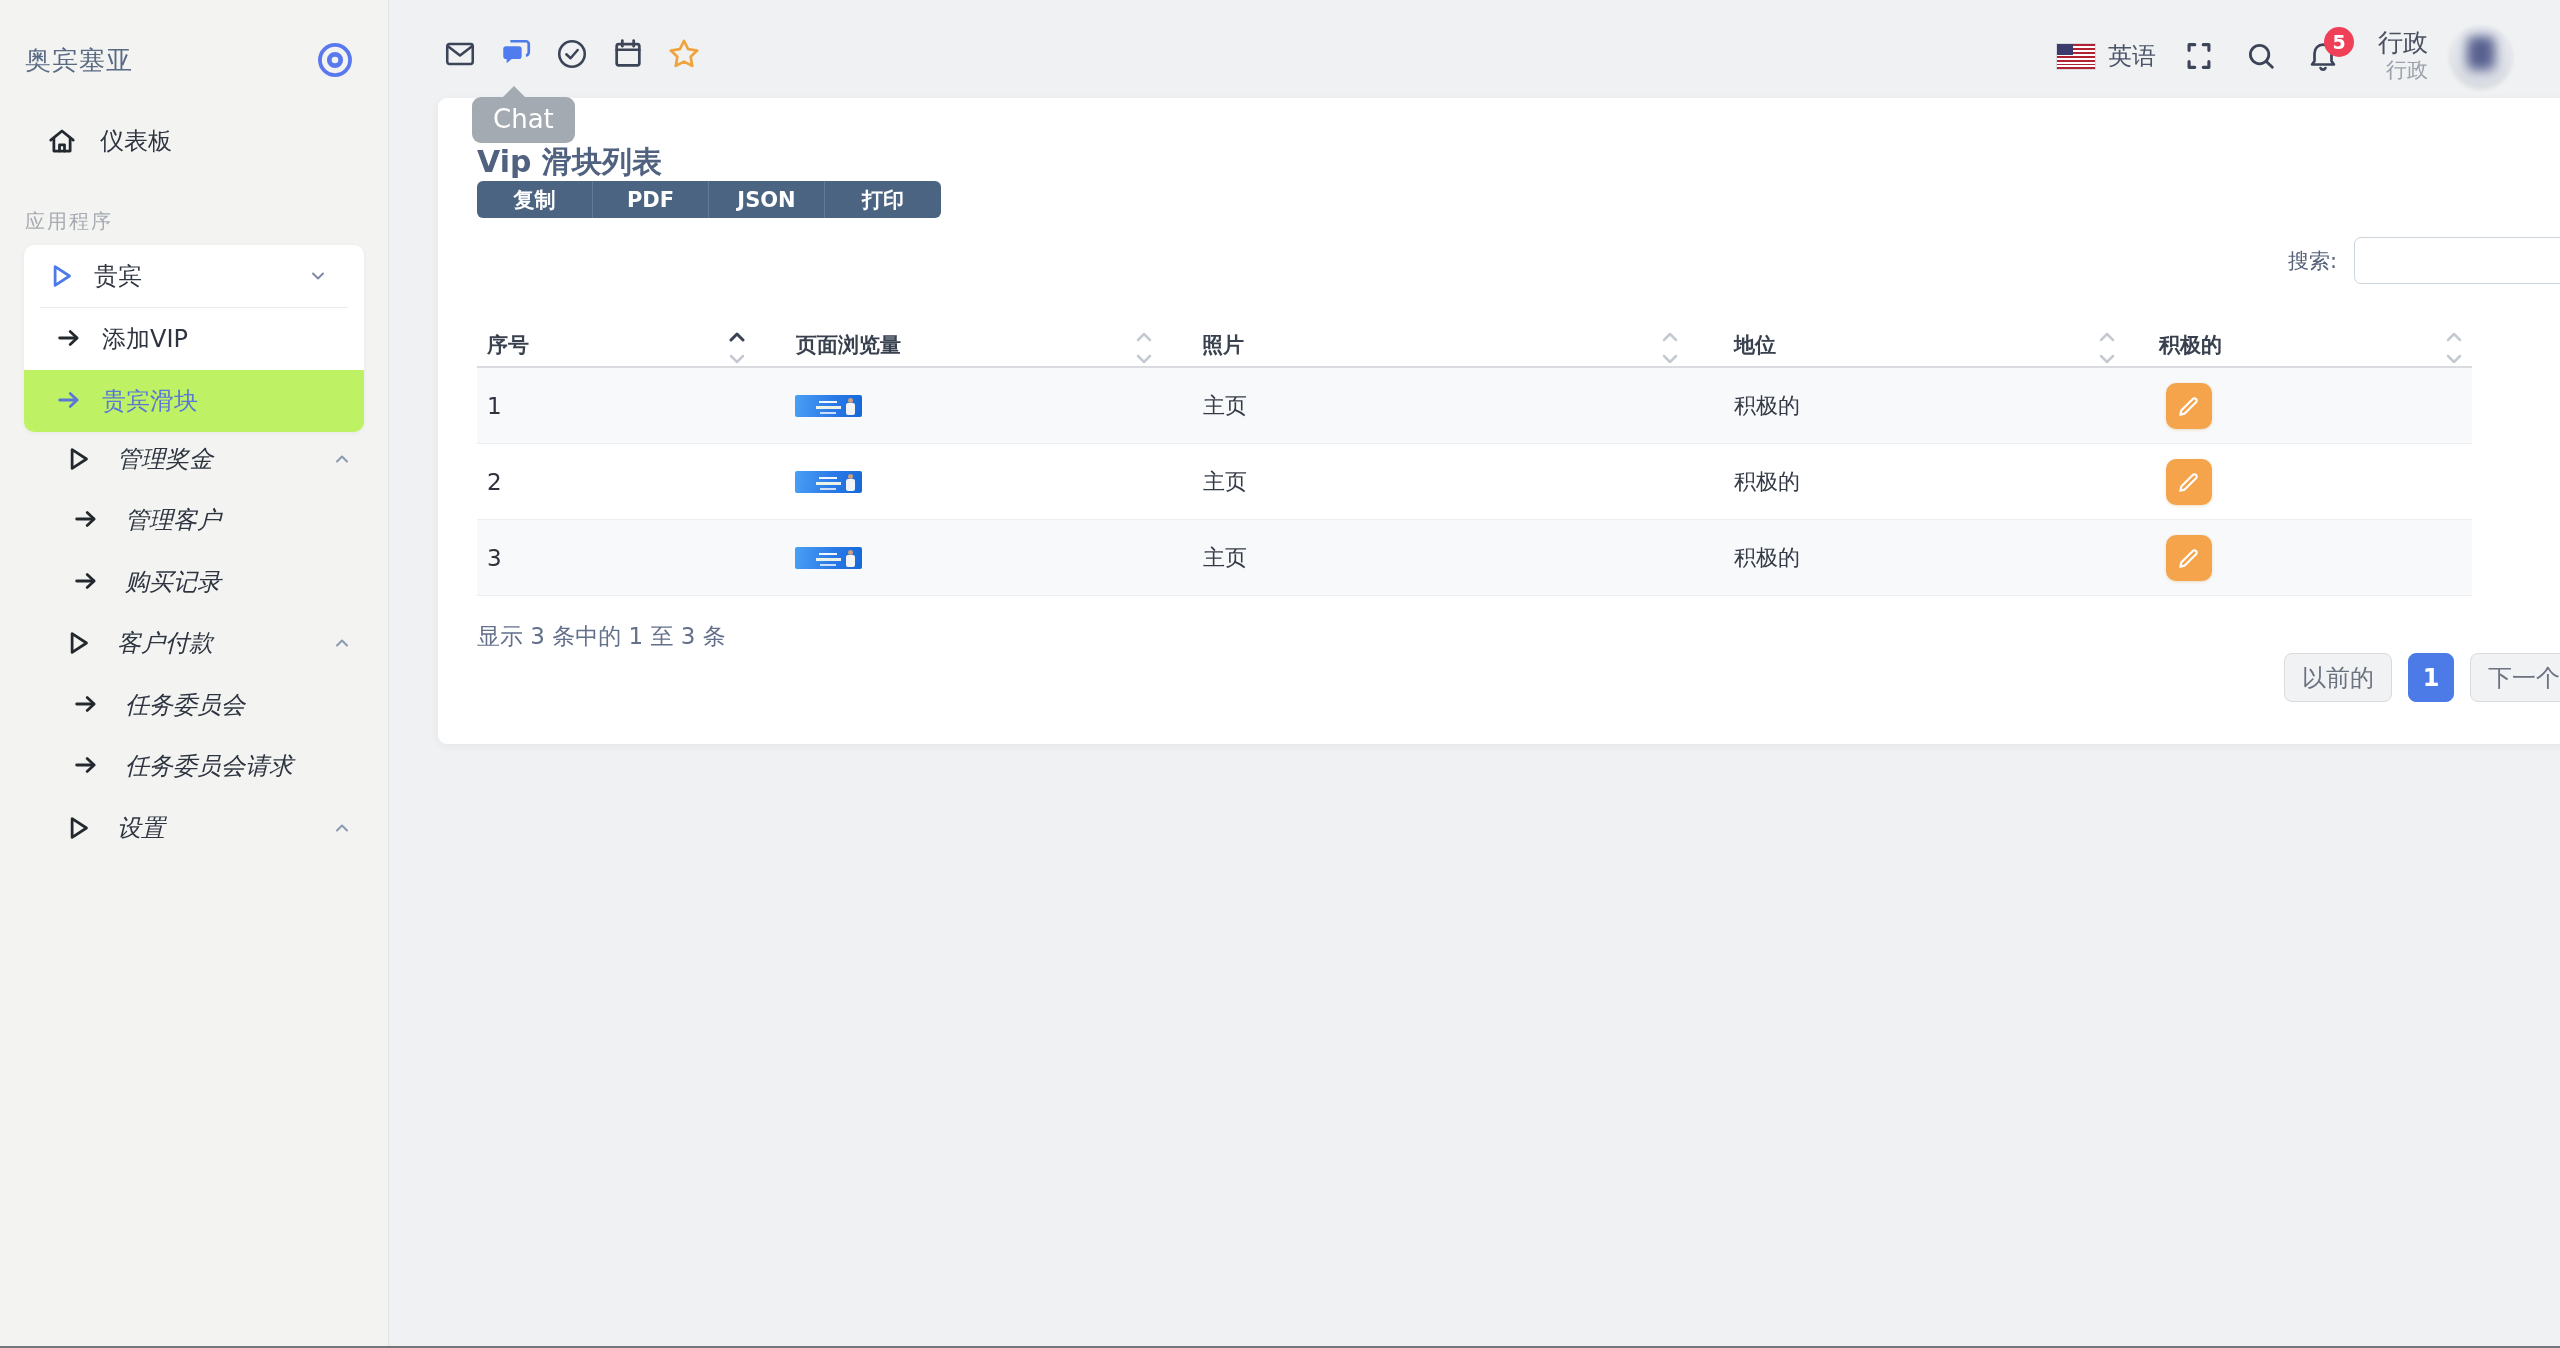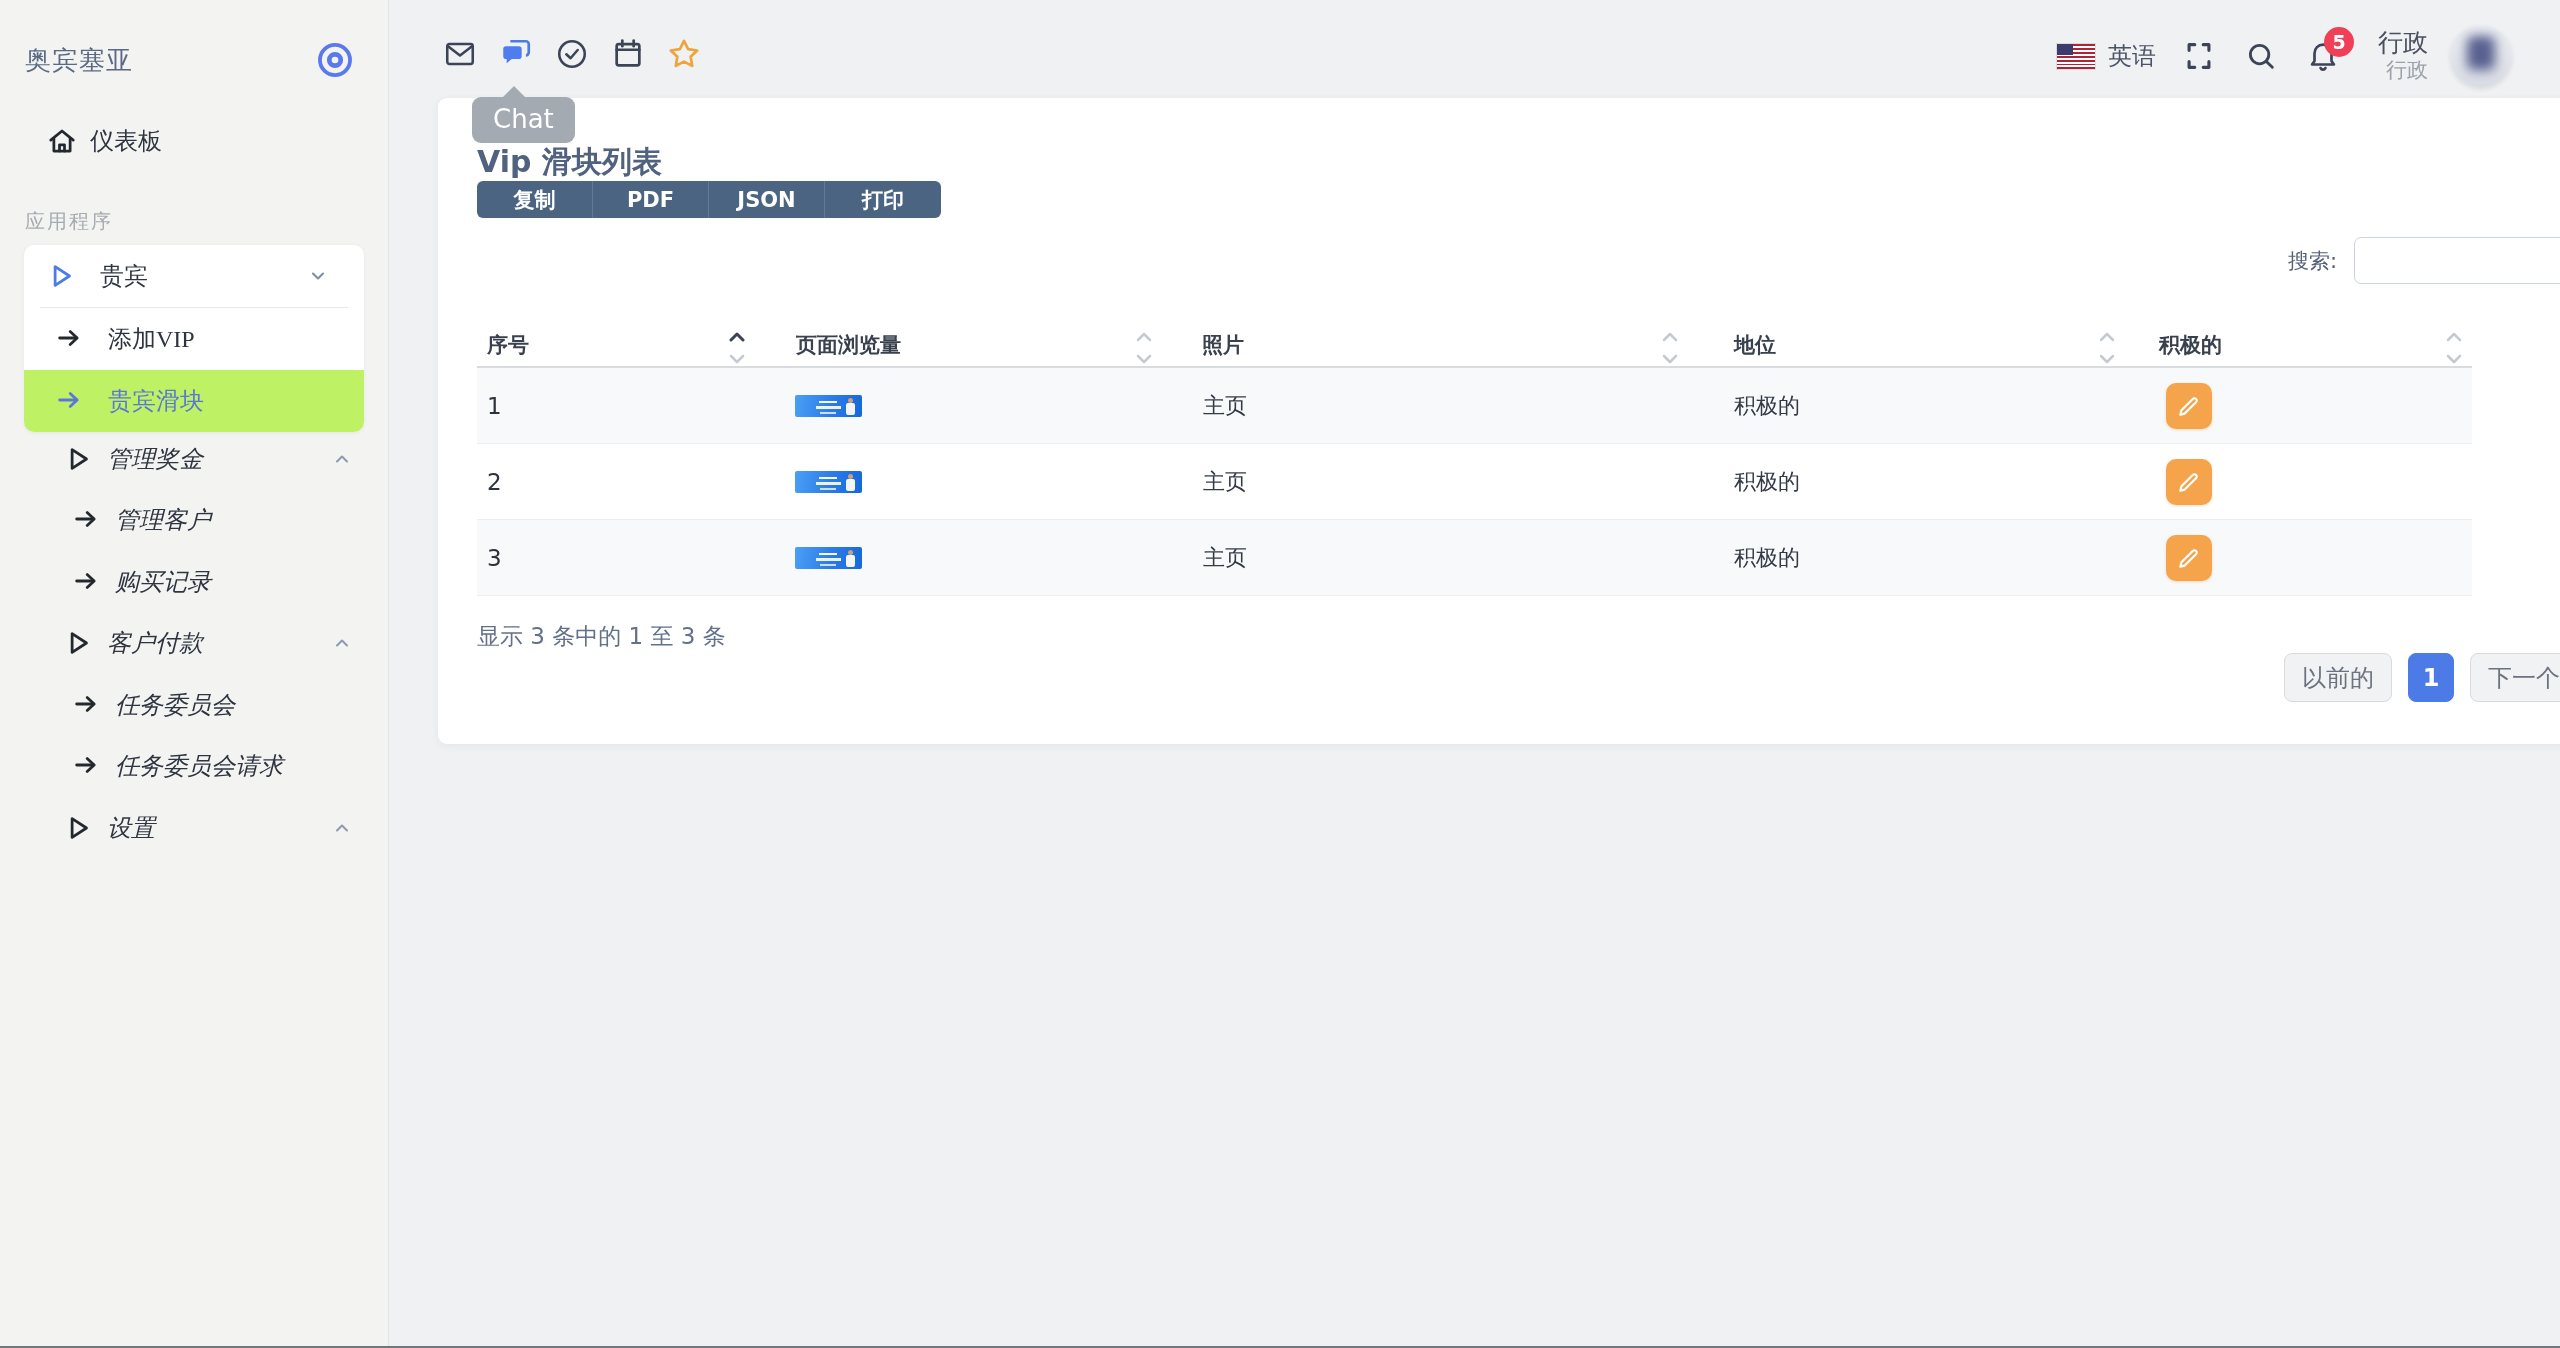--- a/index.html
+++ b/index.html
@@ -12,31 +12,31 @@
 
   
   .sidebar { position:absolute; left:0; top:0; width:389px; height:1348px;
              background:#f3f4f2; border-right:1px solid #e1e3e4; }
   .side-header { position:absolute; top:36px; left:25px; right:34px; height:48px;
                  display:flex; align-items:center; justify-content:space-between; }
   .brand { font-size:26px; color:#5a6a85; letter-spacing:1px; }
   .srow { height:61.5px; display:flex; align-items:center; position:relative; cursor:pointer; }
   .srow .ic { width:30px; height:30px; margin-left:47px; flex:0 0 30px; }
   .srow .ic.arrow { margin-left:55px; }
-  .srow .lbl { margin-left:13px; font-size:24px; color:#2e3440; }
+  .srow .lbl { margin-left:23px; font-size:24px; color:#2e3440; }
   .srow .chev { position:absolute; right:36px; top:50%; margin-top:-10px; }
   .dash-row { position:absolute; top:110px; left:0; right:0; }
   .section-label { position:absolute; top:208px; left:25px; font-size:20px;
                    color:#a6abb1; letter-spacing:2px; }
   .group { position:absolute; top:245px; left:24px; width:340px; background:#ffffff;
            border-radius:10px; box-shadow:0 1px 4px rgba(40,50,70,.07); overflow:hidden; }
   .group .srow { height:62px; }
   .group .srow .ic { margin-left:23px; }
   .group .srow .ic.arrow { margin-left:31px; }
-  .group .srow .lbl { margin-left:23px;font-family:Liberation Serif, serif; }
+  .group .srow .lbl { margin-left:17px; }
   .group .divider { height:1px; background:#e7e9ec; margin:0 16px; }
   .group .srow.selected { background:#bef264; }
   .group .srow.selected .lbl { color:#5a77d8; }
   .side-items { position:absolute; top:428px; left:17px; right:0;font-style:italic; }
 
   
   .topbar-left { position:absolute; left:443px; top:37px; display:flex; gap:22px; }
   .tb-icon { width:34px; height:34px; cursor:pointer; }
   .topbar-right { position:absolute; right:48px; top:24px; height:64px;
                   display:flex; align-items:center; }

